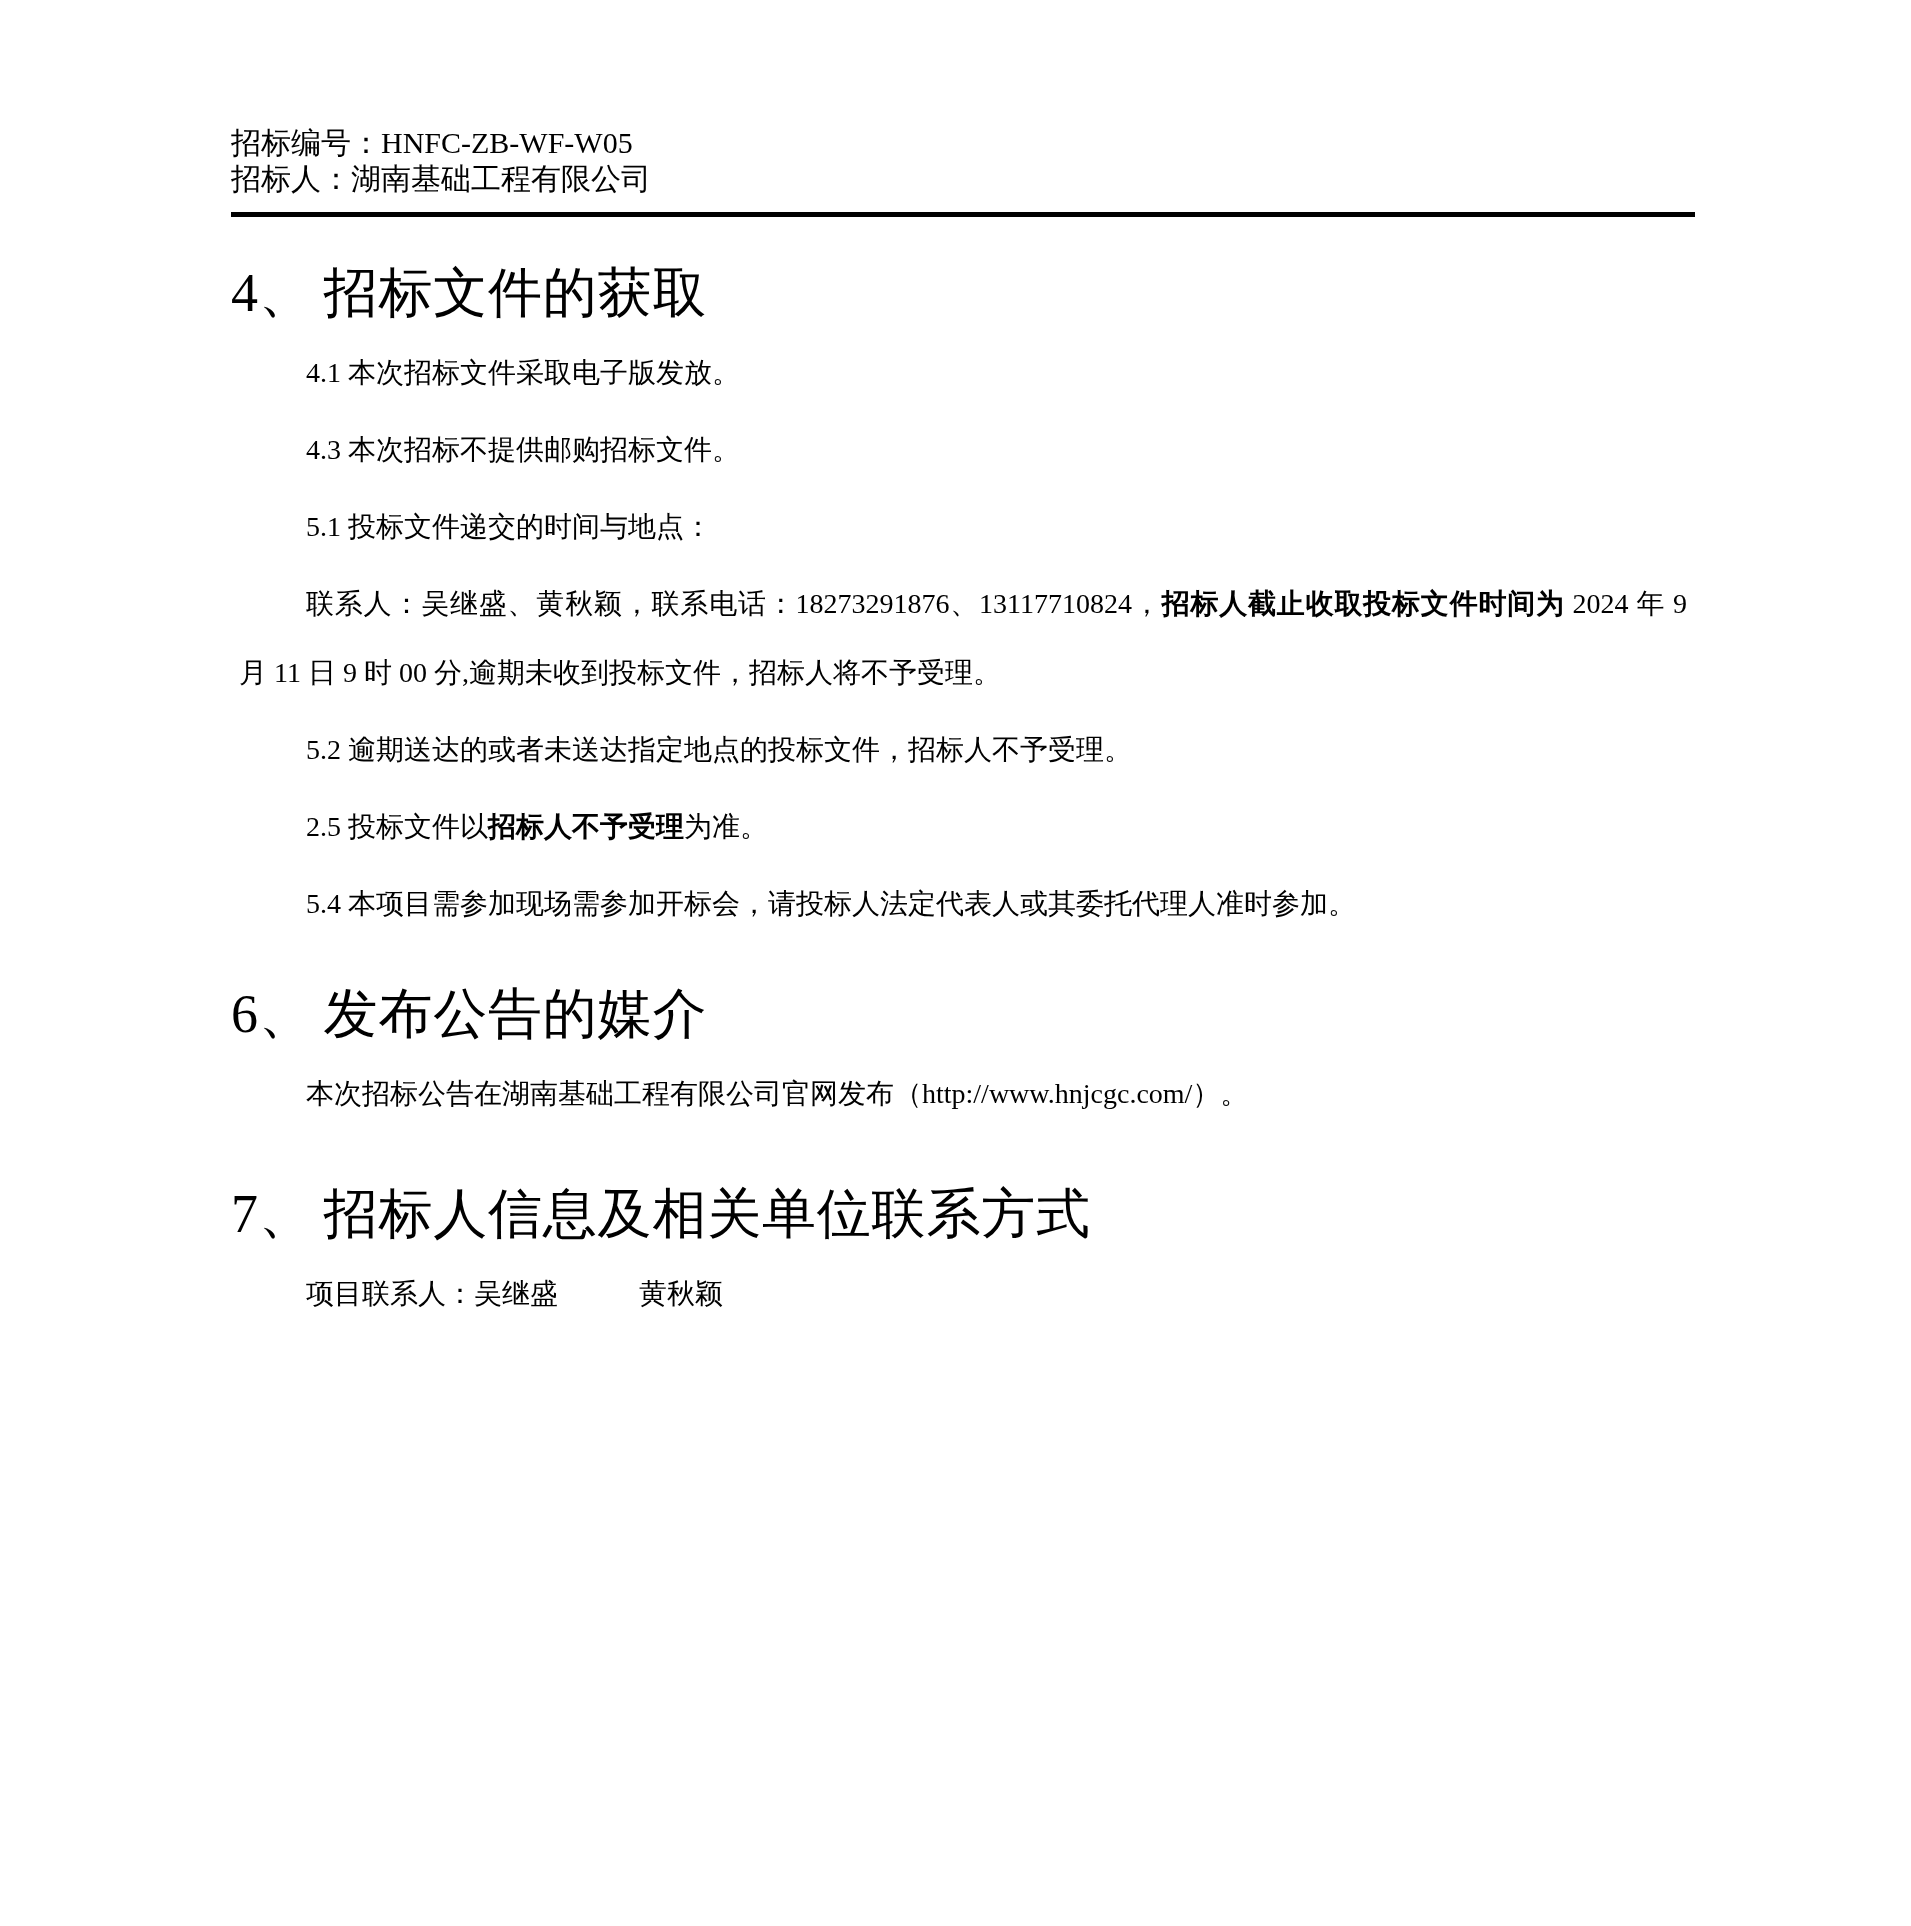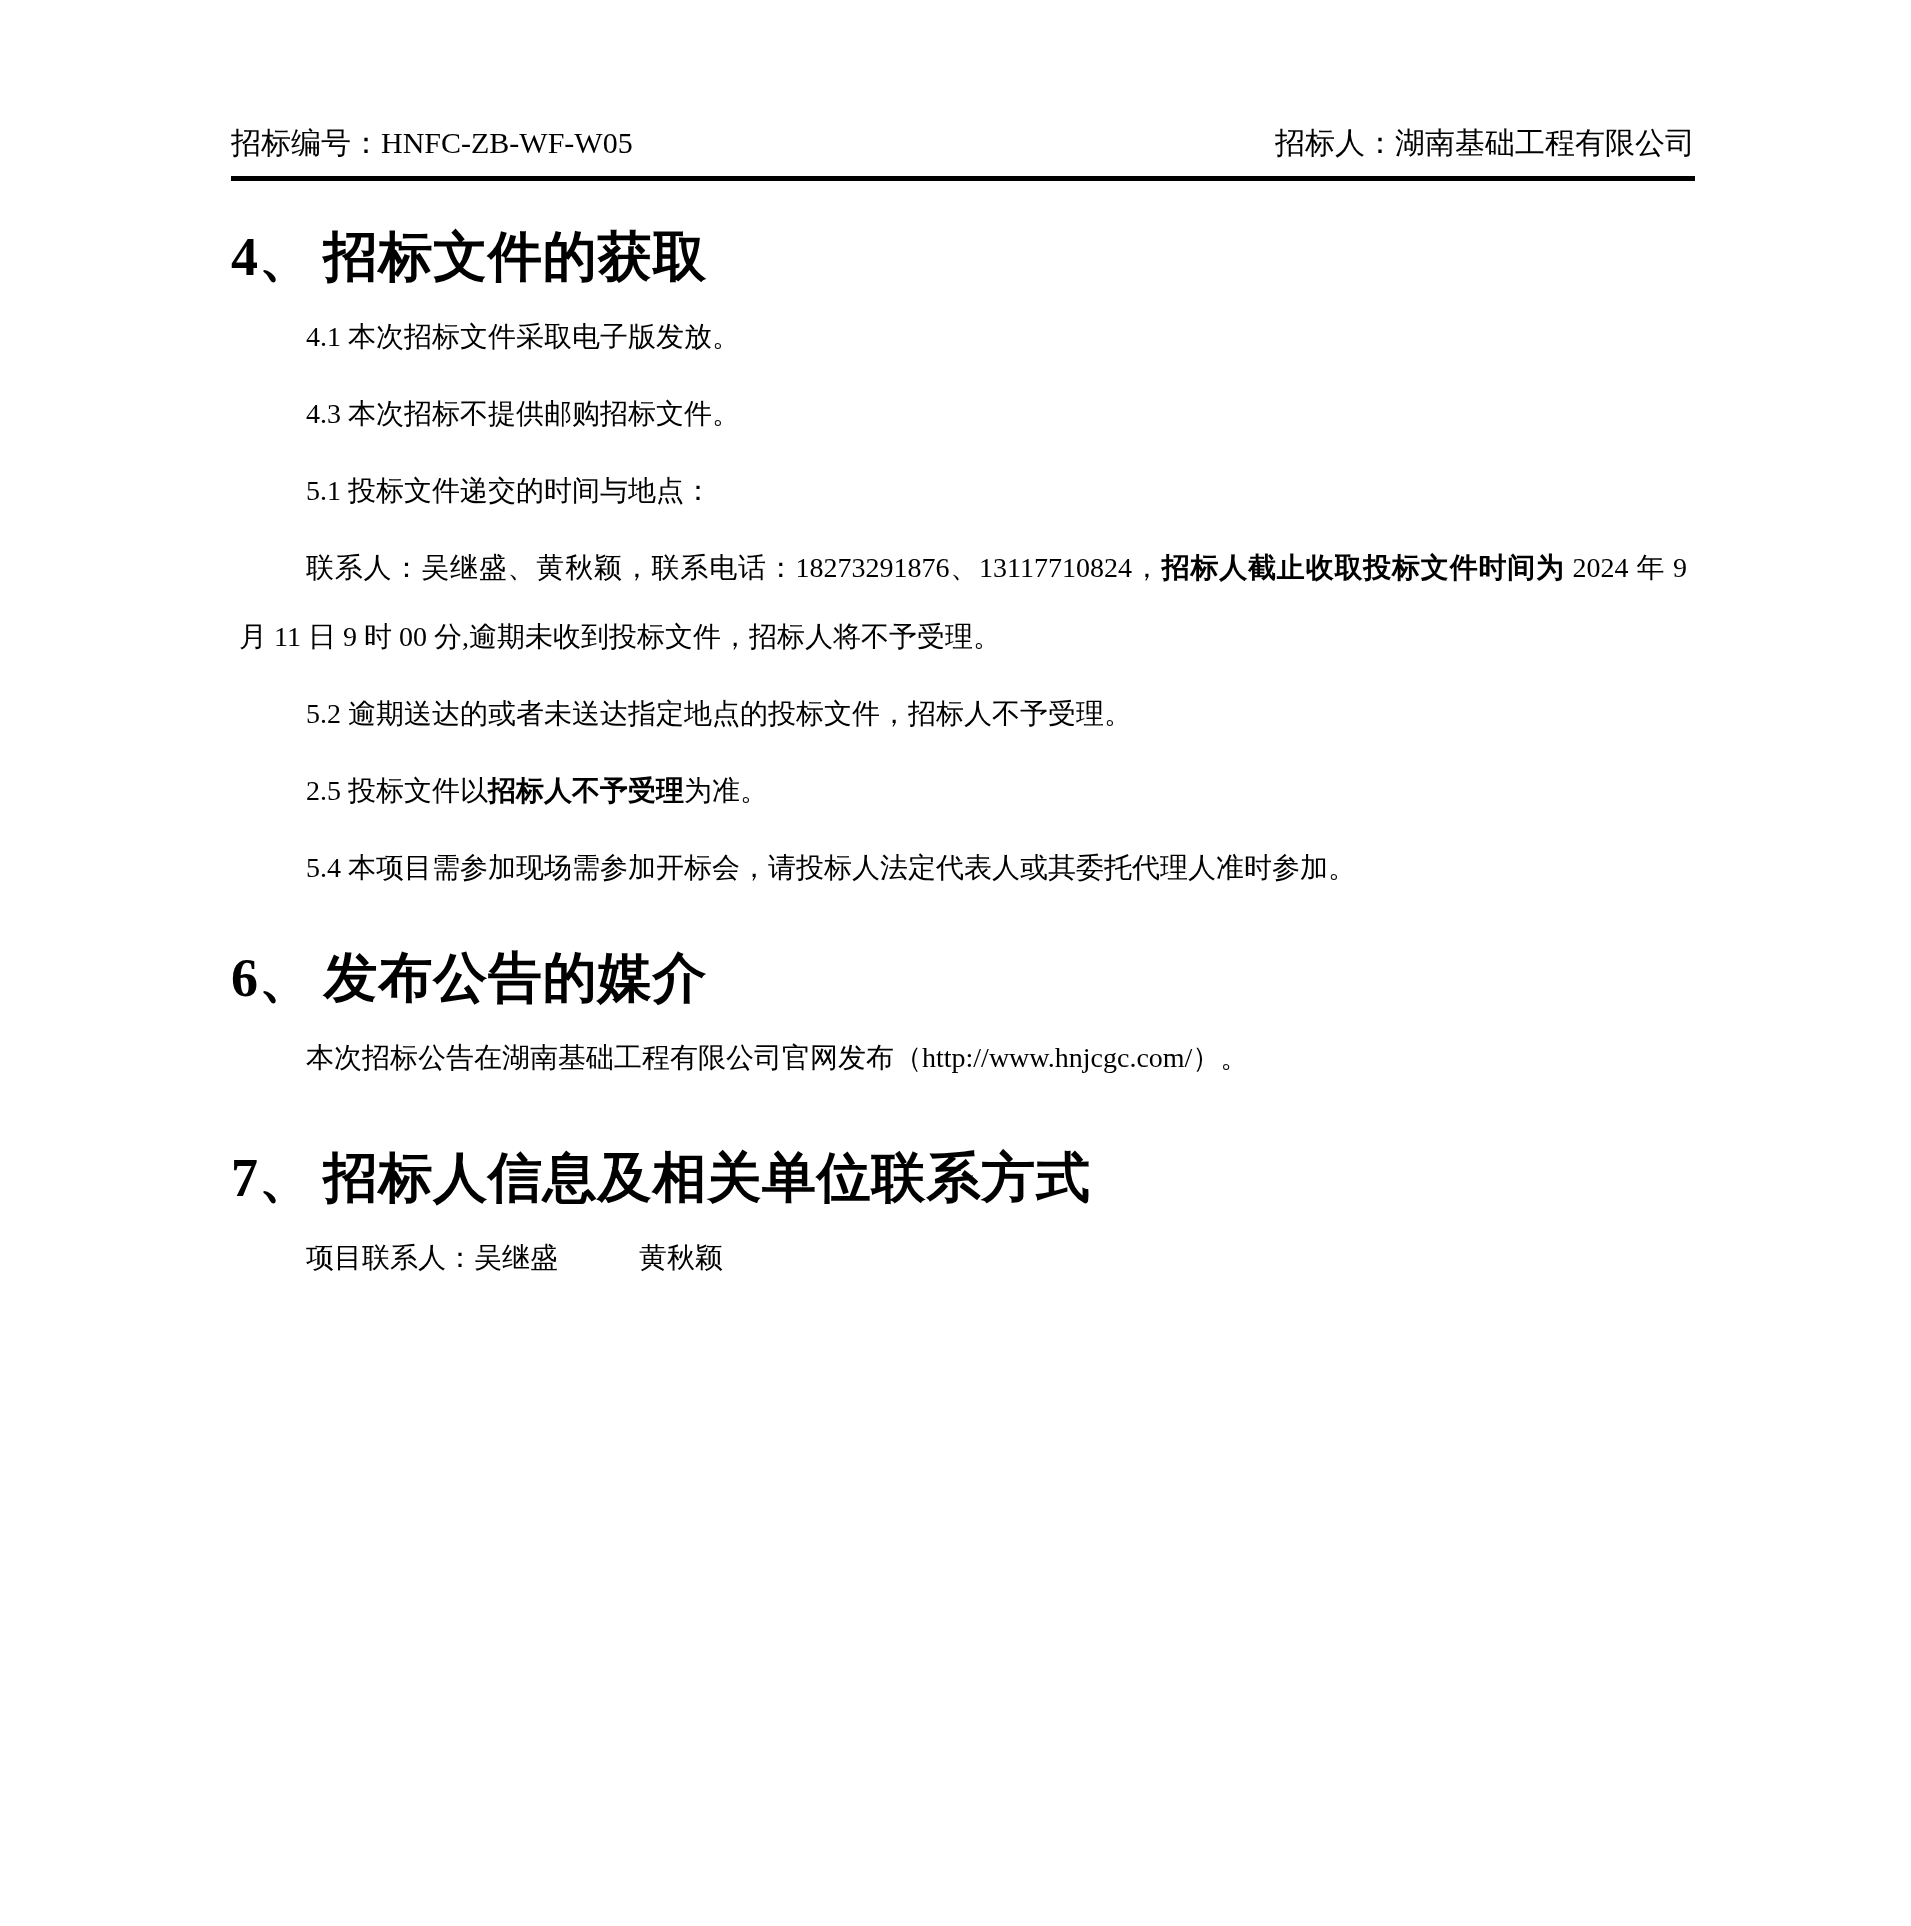--- a/index.html
+++ b/index.html
@@ -18,31 +18,32 @@
   .page {
     padding: 125px 216px 0 231px;
   }
   
   .header-row {
     display: flex;
     justify-content: space-between;
     align-items: baseline;
     font-size: 30px;
     line-height: 1.2;
+    flex-direction: column;
   }
   .header-rule {
     margin-top: 14.6px;
     border: 0;
     border-top: 5.4px solid #000000;
     height: 0;
   }
   
   h2.sec-heading {
     font-size: 54px;
-    font-weight: 700;
+    font-weight: 400;
     line-height: 1.15;
     margin: 45px 0 14px 0;
     letter-spacing: 0.8px;
   }
   h2.sec-heading .num {
     margin-right: 10px;
   }
   h2.mt-lg { margin-top: 55px; }
   
   p.body {

